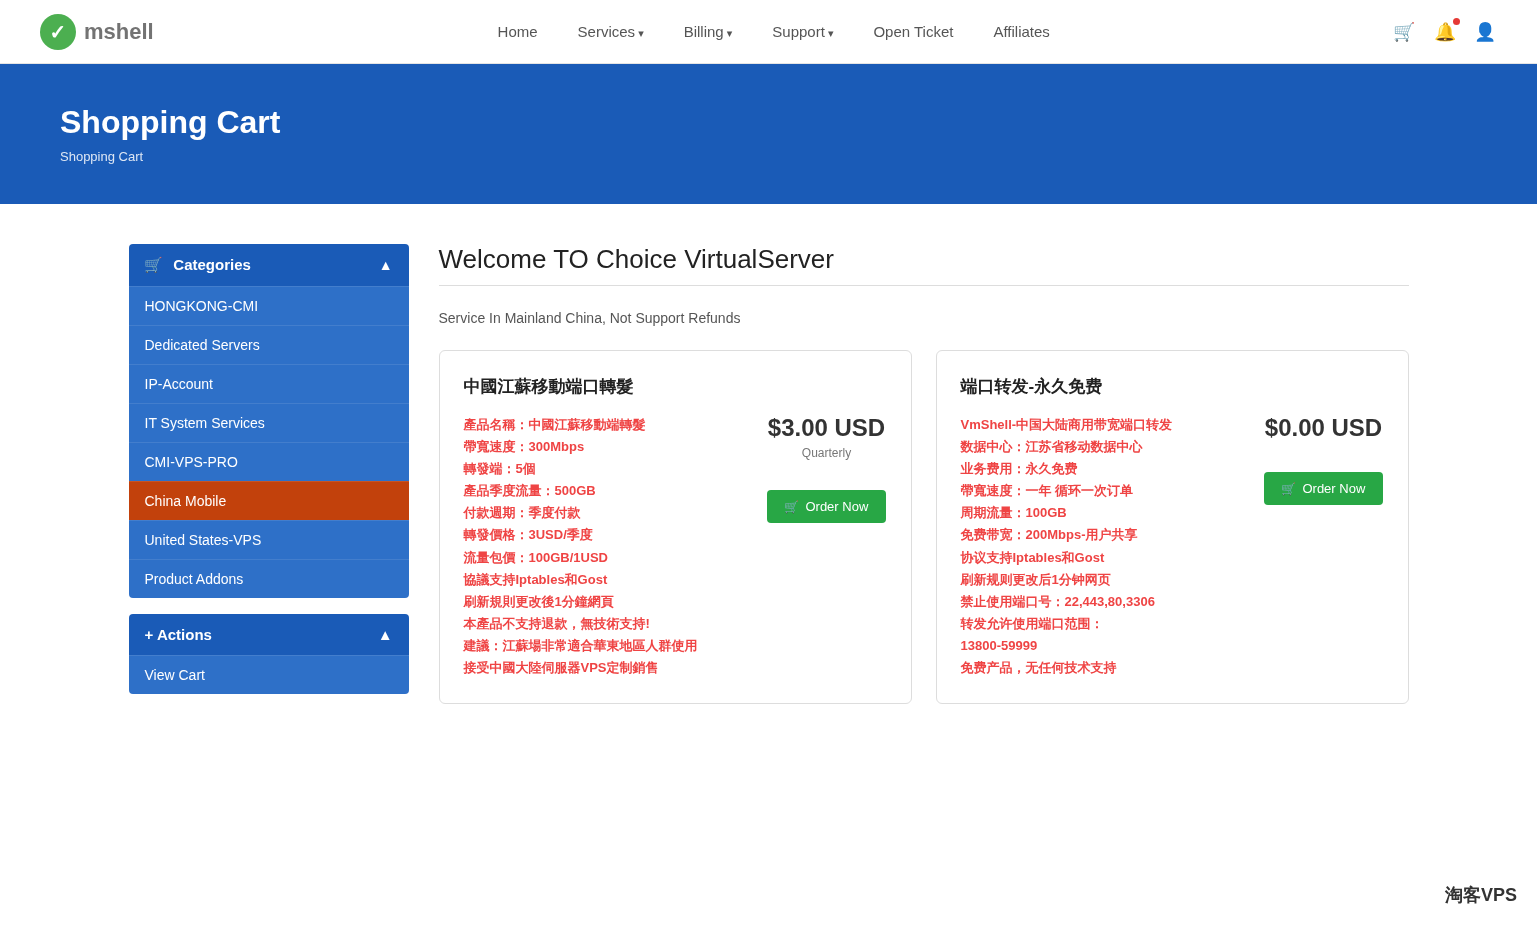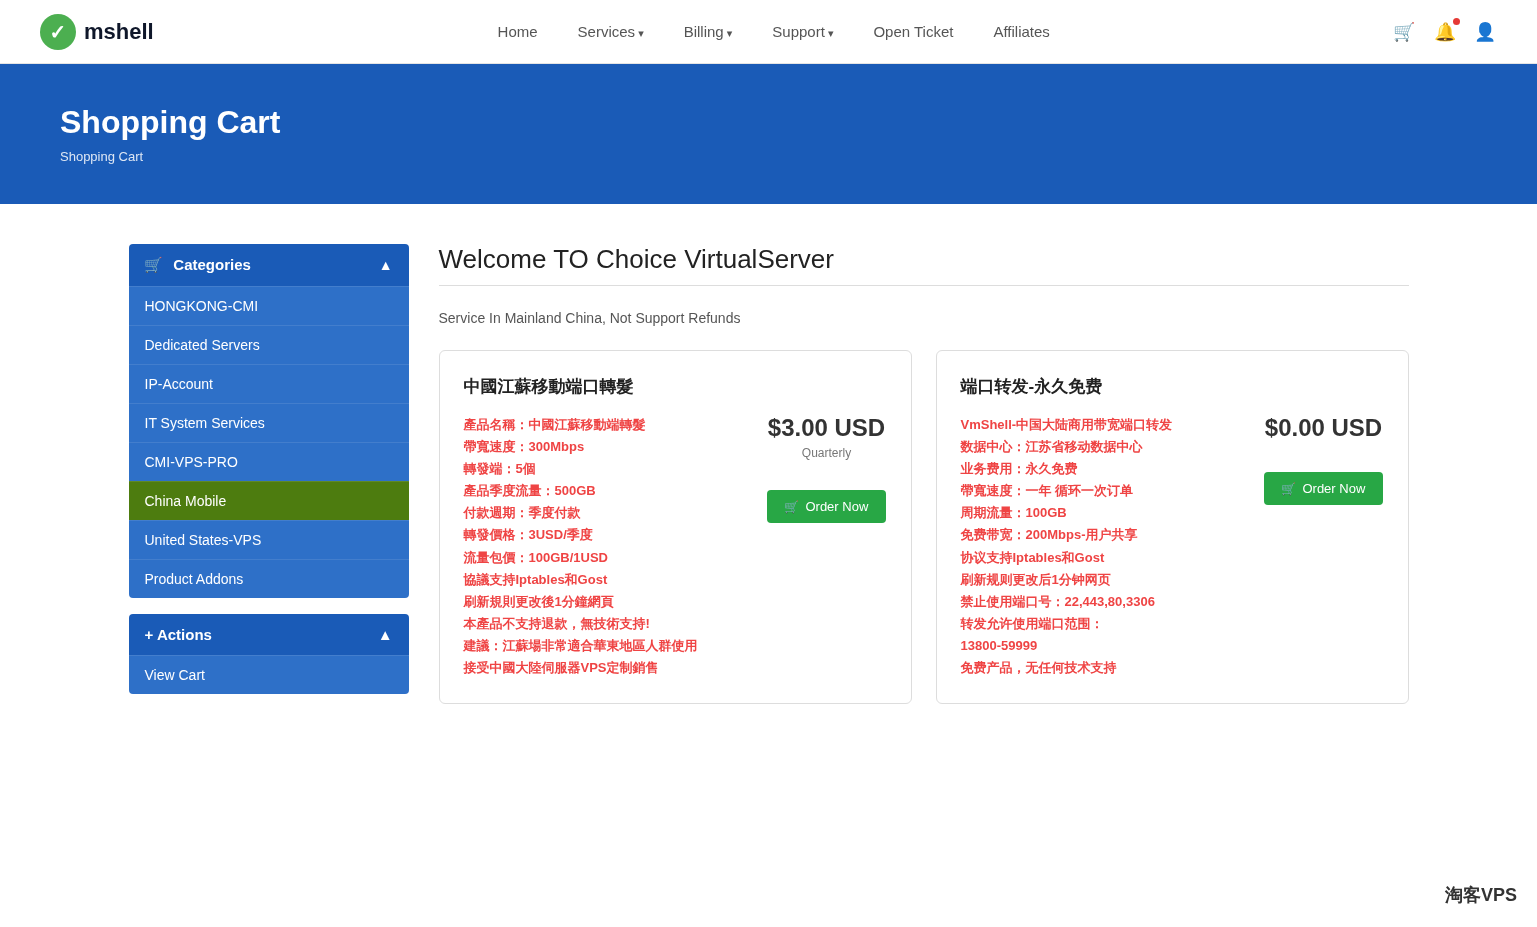--- a/index.html
+++ b/index.html
@@ -12,21 +12,21 @@
       background: #fff;
     }
     .navbar-brand { display: flex; align-items: center; gap: 8px; }
     .brand-logo {
       width: 36px; height: 36px; background: #4caf50; border-radius: 50%;
       display: flex; align-items: center; justify-content: center;
     }
     .brand-logo::after {
       content: '✓'; color: #fff; font-size: 20px; font-weight: bold;
     }
-    .brand-name { font-size: 22px; font-weight: bold; color: #0f172a; text-align: center; }
+    .brand-name { font-size: 22px; font-weight: bold; color: #737373; text-align: center; }
     .nav-links { display: flex; align-items: center; gap: 40px; }
     .nav-link { text-decoration: none; color: #555; font-size: 15px; }
     .nav-link-with-arrow::after { content: ' ▾'; font-size: 11px; }
     .nav-icons { display: flex; align-items: center; gap: 18px; }
     .nav-icon { font-size: 18px; color: #555; cursor: pointer; position: relative; }
     .nav-icon .dot {
       position: absolute; top: -3px; right: -3px;
       width: 7px; height: 7px; background: #e53935; border-radius: 50%;
     }
 
@@ -54,21 +54,21 @@
       border-radius: 4px 4px 0 0;
     }
     .sidebar-header .cart-icon { margin-right: 6px; }
     .sidebar-header .chevron { font-size: 14px; }
     .sidebar-item {
       background: #2e70c8; color: #fff;
       padding: 11px 16px; font-size: 14px; cursor: pointer;
       border-top: 1px solid rgba(255,255,255,0.1);
       transition: background 0.15s;
     }
-    .sidebar-item.active { background: #4d7c0f; color: #fff; font-weight: normal; }
+    .sidebar-item.active { background: #c2410c; color: #fff; font-weight: normal; }
     .sidebar-item:last-child { border-radius: 0 0 4px 4px; }
 
     .sidebar-actions-header {
       background: #1a5bb7; color: #fff;
       display: flex; align-items: center; justify-content: space-between;
       padding: 12px 16px; font-size: 15px; font-weight: bold;
       border-radius: 4px 4px 0 0; margin-top: 16px;
     }
     .sidebar-action-item {
       background: #2e70c8; color: #fff;

